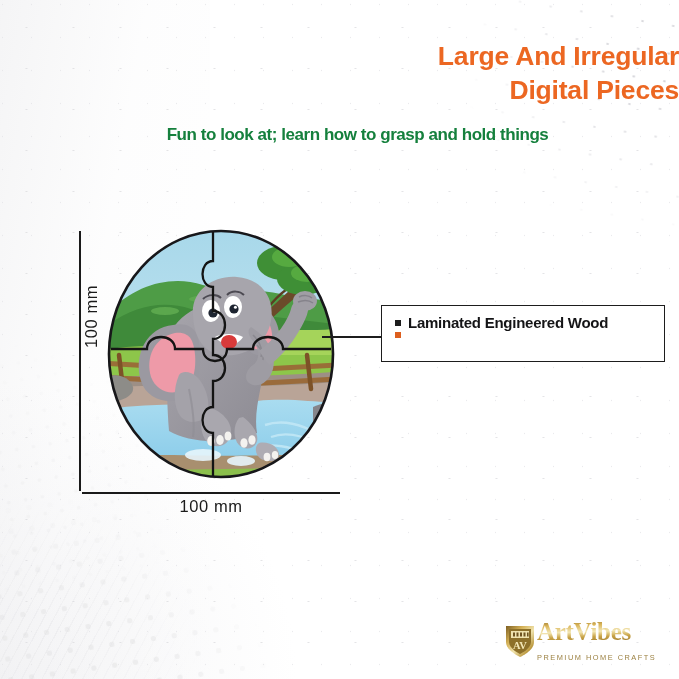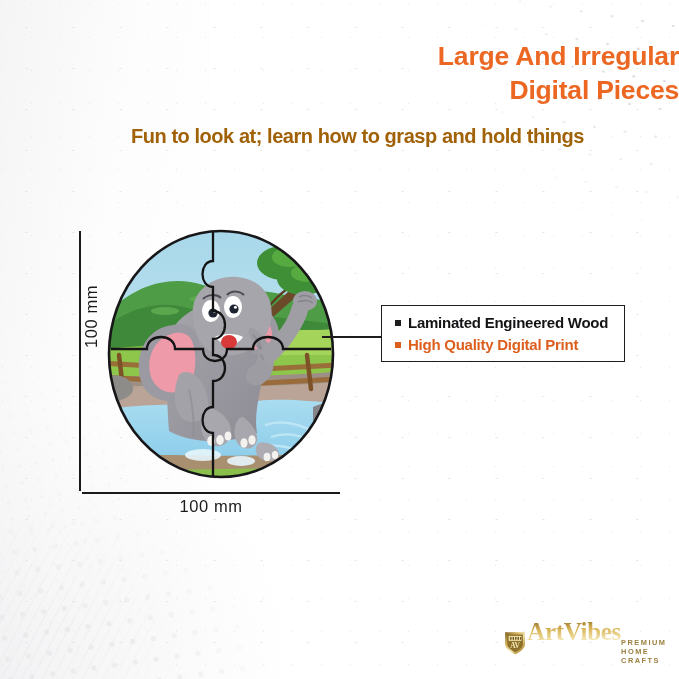--- a/index.html
+++ b/index.html
@@ -71,22 +71,22 @@
     position:absolute; left:0; right:0; top:40px;
     text-align:right;
     color:#ec6722;
     font-size:26.5px; font-weight:bold;
     line-height:1.27;
     letter-spacing:-.2px;
   }
   .subheading{
     position:absolute; left:0; right:0; top:125px;
     text-align:center;
-    color:#a16207;
-    font-size:20px; font-weight:bold;
+    color:#15803d;
+    font-size:17px; font-weight:bold;
     letter-spacing:-.45px;
     padding-left:36px;
   }
 
   
   .dim-v-line{
     position:absolute; left:79px; top:231px; width:2px; height:260px;
     background:#1a1a1a;
   }
   .dim-h-line{
@@ -111,21 +111,21 @@
     position:absolute; left:107px; top:229px; width:228px; height:250px;
   }
   .puzzle-svg{ display:block; width:228px; height:250px; }
 
   
   .leader{
     position:absolute; left:322px; top:336px; width:60px; height:2px;
     background:#1d1d1d;
   }
   .callout{
-    position:absolute; left:381px; top:305px; width:244px; height:57px;
+    position:absolute; left:381px; top:305px; width:284px; height:57px;
     border:1.7px solid #1d1d1d; background:#ffffff;
     padding:6px 10px 0 13px;
   }
   .callout-row{
     display:flex; align-items:baseline; gap:7px;
     font-size:15px; font-weight:bold; letter-spacing:-.25px;
     line-height:1.47;
     white-space:nowrap;
   }
   .bullet{
@@ -136,33 +136,33 @@
   .row-wood .txt{ color:#141416; }
   .row-print .bullet{ background:#dd5f1e; }
   .row-print .txt{ color:#dd5f1e; }
 
   
   .logo{
     position:absolute; left:503px; top:620px;
     display:flex; align-items:center; gap:0;
   }
   .logo-shield{ display:block; }
-  .logo-text{ display:flex; flex-direction:row; }
+  .logo-text{ display:flex; flex-direction:column; }
   .logo-name{
     font-family:"Liberation Serif", serif;
     font-size:25px; font-weight:bold;
     line-height:.98;
     letter-spacing:-.3px;
     background:linear-gradient(178deg,#8d6a27 0%,#d9b457 22%,#f3e7b4 46%,#c8a245 64%,#7e5f22 100%);
     -webkit-background-clip:text; background-clip:text;
     -webkit-text-fill-color:transparent; color:transparent;
   }
   .logo-tag{
     font-size:7.4px; letter-spacing:1.5px;
-    color:#9c8142; margin-top:18px; font-weight:bold;
+    color:#9c8142; margin-top:8px; font-weight:normal;
   }
 </style>
 </head>
 <body>
 
 <div id="stage">
 
   <div class="bg-layer wash-left"></div>
   <div class="bg-layer wash-bl"></div>
   <div class="bg-layer speckle"></div>
@@ -348,21 +348,20 @@
   </div>
 
   <div class="leader"></div>
   <div class="callout">
     <div class="callout-row row-wood">
       <span class="bullet"></span>
       <span class="txt">Laminated Engineered Wood</span>
     </div>
     <div class="callout-row row-print">
       <span class="bullet"></span>
-      <span class="txt">High Quality Digital Print</span>
     </div>
   </div>
 
   <div class="logo">
     <svg class="logo-shield" width="34" height="38" viewBox="0 0 34 38">
       <defs>
         <linearGradient id="goldG" x1="0" y1="0" x2="1" y2="1">
           <stop offset="0" stop-color="#7d5f23"></stop>
           <stop offset=".3" stop-color="#d4b055"></stop>
           <stop offset=".55" stop-color="#f0e3ad"></stop>

